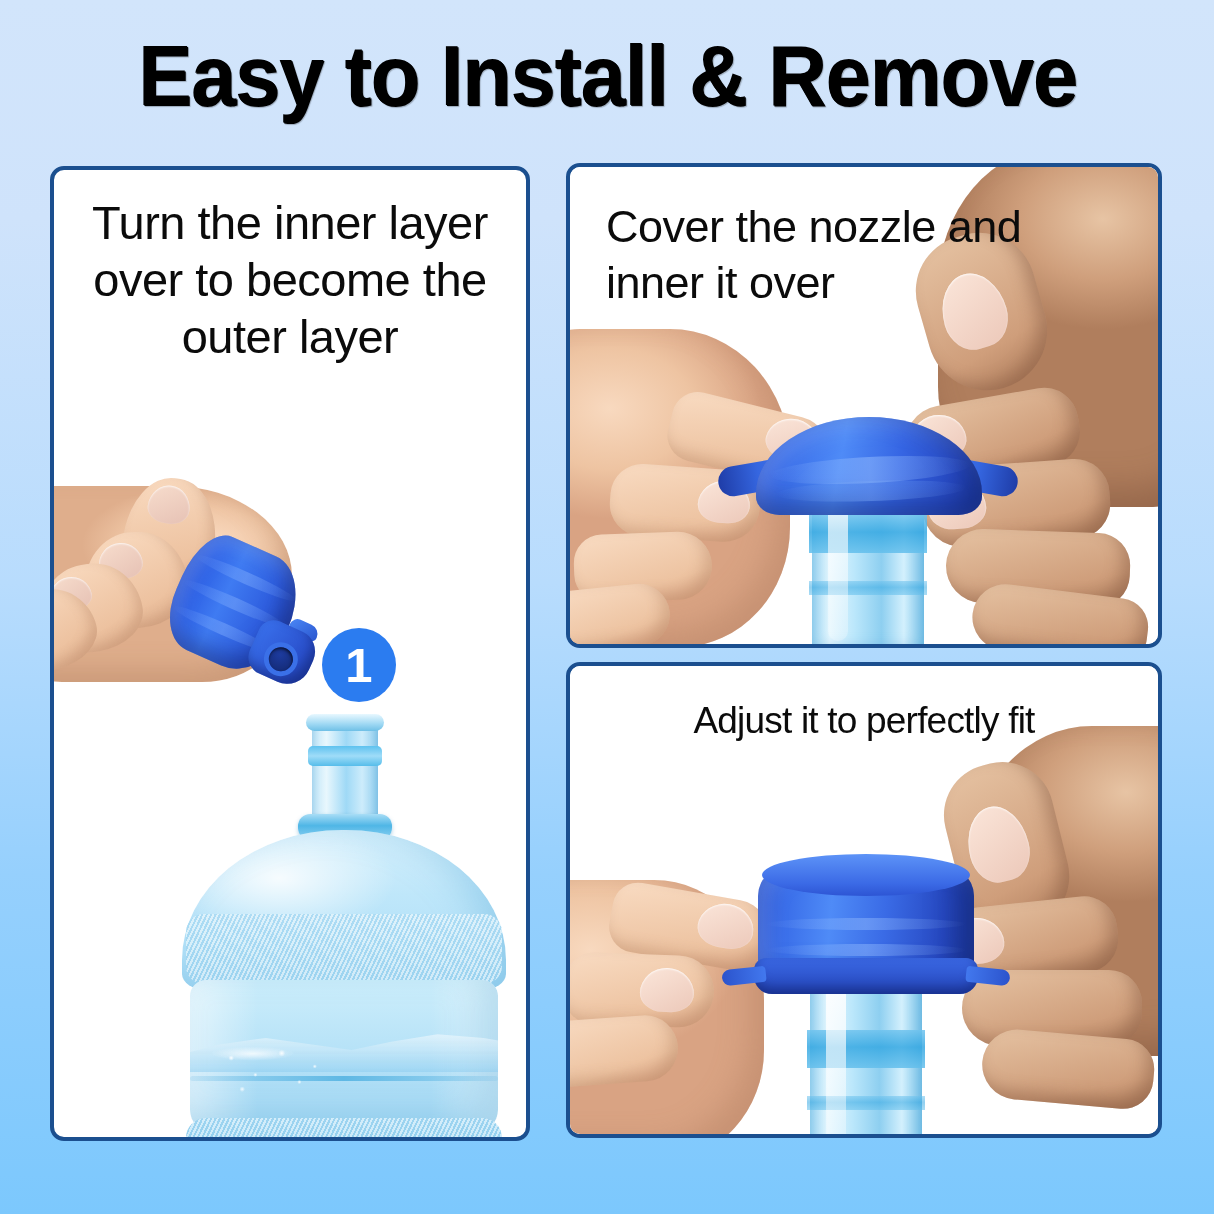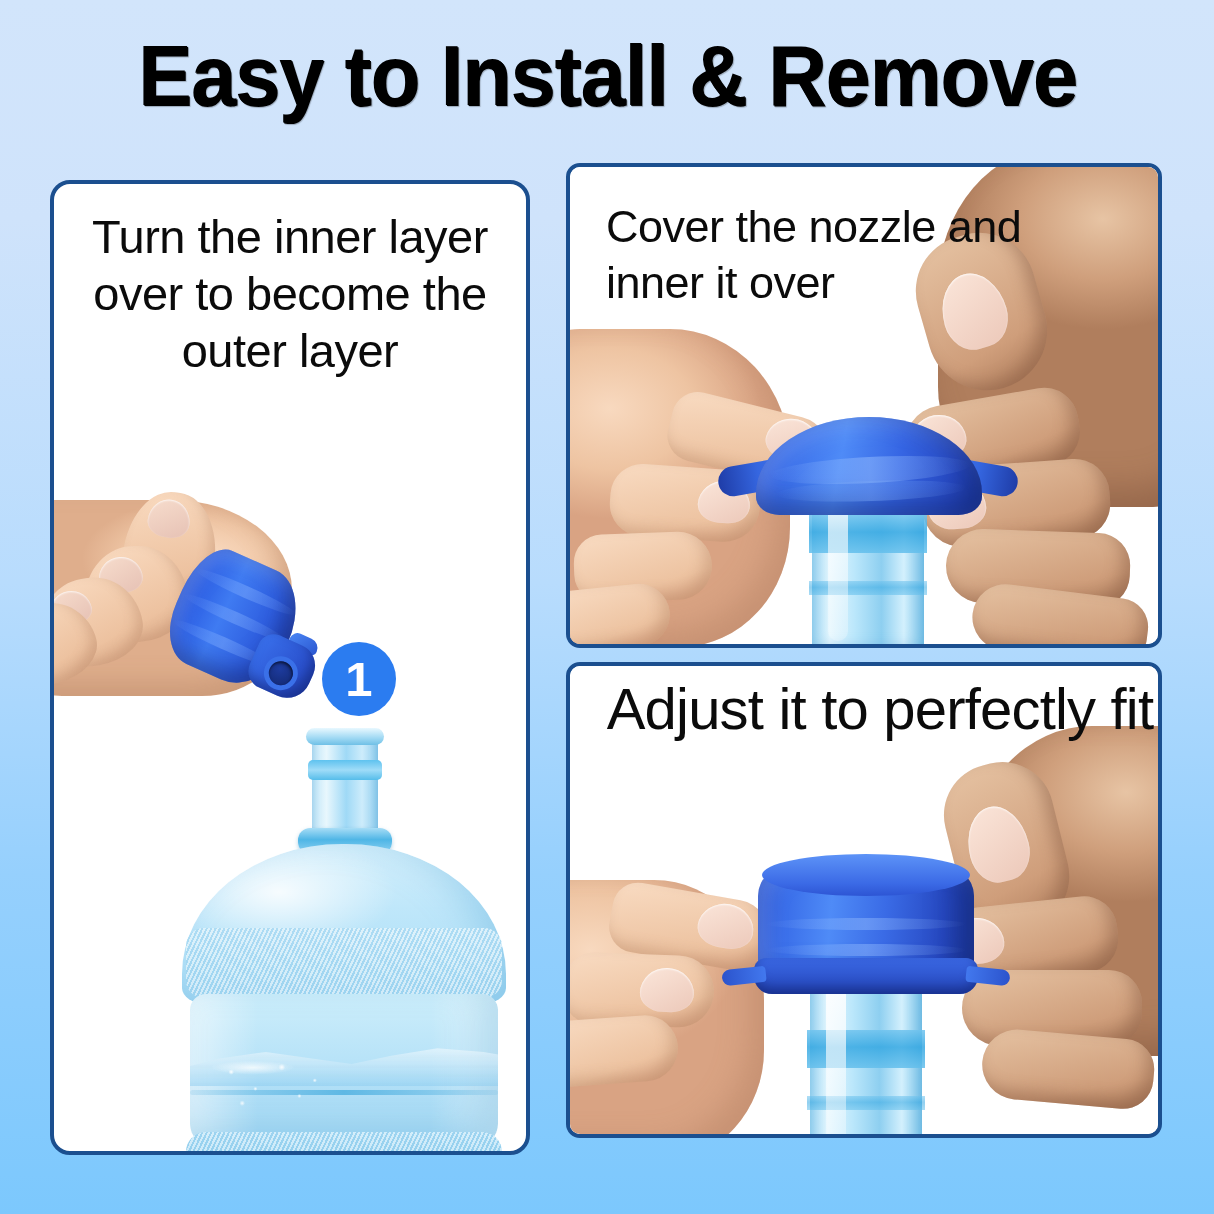--- a/index.html
+++ b/index.html
@@ -29,35 +29,35 @@
   }
 
   
   .panel{
     position:absolute;
     background:#fff;
     border:4px solid #1b4f8f;
     border-radius:14px;
     overflow:hidden;
   }
-  #panel-1{ left:50px;  top:180px; width:480px;  height:975px;border-radius:20px; }
+  #panel-1{ left:50px;  top:166px; width:480px;  height:975px; }
   #panel-2{ left:566px; top:163px; width:596px;  height:485px; }
   #panel-3{ left:566px; top:662px; width:596px;  height:476px; }
 
   .panel-caption{
     position:absolute; left:0; width:100%;
     text-align:center;
     color:#0b0b0b;
     font-weight:400;
     z-index:6;
     pointer-events:none;
   }
   #caption-1{ top:24px;  font-size:47px; line-height:57px; letter-spacing:-.5px; padding:0 22px;}
   #caption-2{ top:32px;  font-size:45px; line-height:56px; letter-spacing:-.5px; padding:0 12px; text-align:left; left:24px; width:470px;}
-  #caption-3{ top:16px;  font-size:58px; line-height:54px; letter-spacing:-.8px; padding:0 10px;margin-left:16px;}
+  #caption-3{ top:28px;  font-size:37px; line-height:54px; letter-spacing:-.8px; padding:0 10px;}
 
   .badge{
     position:absolute;
     border-radius:50%;
     background:#2b7cf0;
     color:#fff;
     display:flex; align-items:center; justify-content:center;
     font-weight:700;
     z-index:7;
   }

